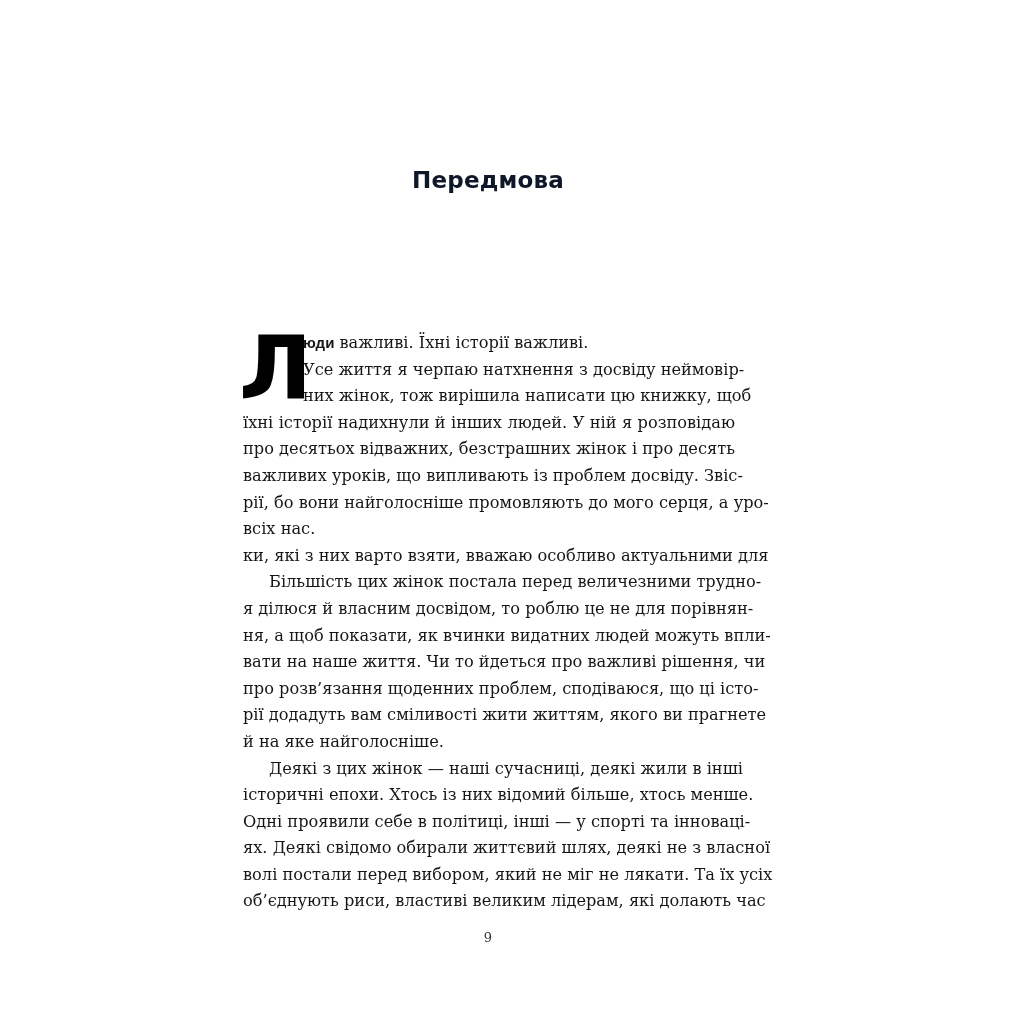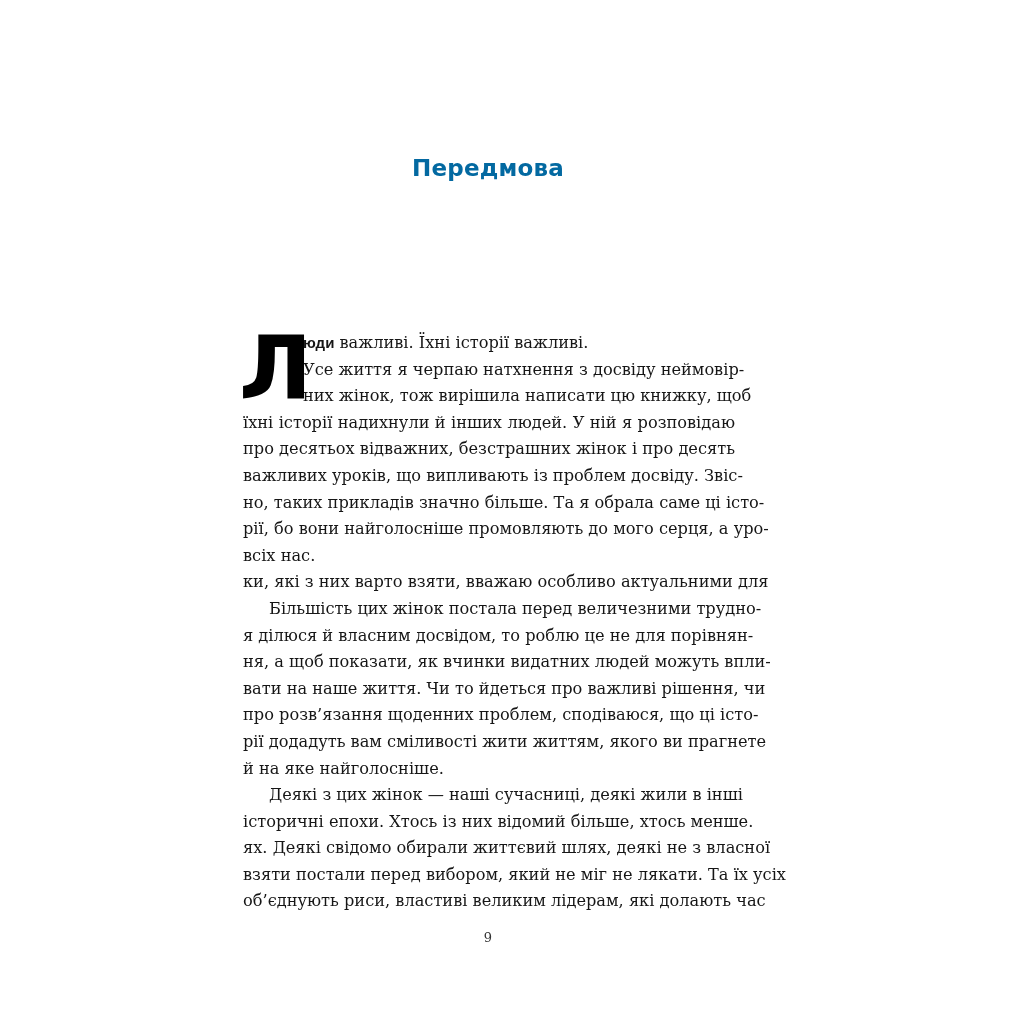--- a/index.html
+++ b/index.html
@@ -15,29 +15,29 @@
     color: #111111;
   }
   .page {
     position: absolute;
     left: 0; top: 0;
     width: 1024px; height: 1024px;
     background: #ffffff;
   }
   .chapter-title {
     position: absolute;
-    top: 140px;
+    top: 152px;
     left: 0;
     width: 976px;
     text-align: center;
     font-family: "DejaVu Sans", sans-serif;
     font-weight: bold;
     font-size: 23px;
     letter-spacing: 0.2px;
-    color: #0369a1;
+    color: #0f172a;
   }
   .body-text {
     position: absolute;
     left: 243px;
     top: 330px;
     width: 492px;
     font-family: "DejaVu Serif", serif;
     font-size: 16.2px;
     line-height: 26.6px;
     color: #161616;
@@ -96,40 +96,40 @@
   <div class="body-text">
     <span class="dropcap">Л</span>
 
     <div>
       <span class="line dc last"><span class="lead-word">юди</span><span> важливі. Їхні історії важливі.</span></span>
       <span class="line dc">Усе життя я черпаю натхнення з досвіду неймовір-</span>
       <span class="line dc">них жінок, тож вирішила написати цю книжку, щоб</span>
       <span class="line">їхні історії надихнули й інших людей. У ній я розповідаю</span>
       <span class="line">про десятьох відважних, безстрашних жінок і про десять</span>
       <span class="line">важливих уроків, що випливають із проблем досвіду. Звіс-</span>
-      <span class="line">но, таких прикладів значно більше. Та я обрала саме ці істо-</span>
       <span class="line">рії, бо вони найголосніше промовляють до мого серця, а уро-</span>
       <span class="line last">всіх нас.</span>
       <span class="line">ки, які з них варто взяти, вважаю особливо актуальними для</span>
     </div>
 
     <div>
       <span class="line indent">Більшість цих жінок постала перед величезними трудно-</span>
       <span class="line">я ділюся й власним досвідом, то роблю це не для порівнян-</span>
       <span class="line">ня, а щоб показати, як вчинки видатних людей можуть впли-</span>
       <span class="line">вати на наше життя. Чи то йдеться про важливі рішення, чи</span>
       <span class="line">про розв’язання щоденних проблем, сподіваюся, що ці істо-</span>
       <span class="line">рії додадуть вам сміливості жити життям, якого ви прагнете</span>
       <span class="line last">й на яке найголосніше.</span>
     </div>
 
     <div>
       <span class="line indent">Деякі з цих жінок — наші сучасниці, деякі жили в інші</span>
       <span class="line">історичні епохи. Хтось із них відомий більше, хтось менше.</span>
+      <span class="line">Одні проявили себе в політиці, інші — у спорті та інноваці-</span>
       <span class="line">ях. Деякі свідомо обирали життєвий шлях, деякі не з власної</span>
-      <span class="line">взяти постали перед вибором, який не міг не лякати. Та їх усіх</span>
+      <span class="line">волі постали перед вибором, який не міг не лякати. Та їх усіх</span>
       <span class="line">об’єднують риси, властиві великим лідерам, які долають час</span>
     </div>
   </div>
 
   <div class="page-number">9</div>
 
 </div>
 
 </body></html>

